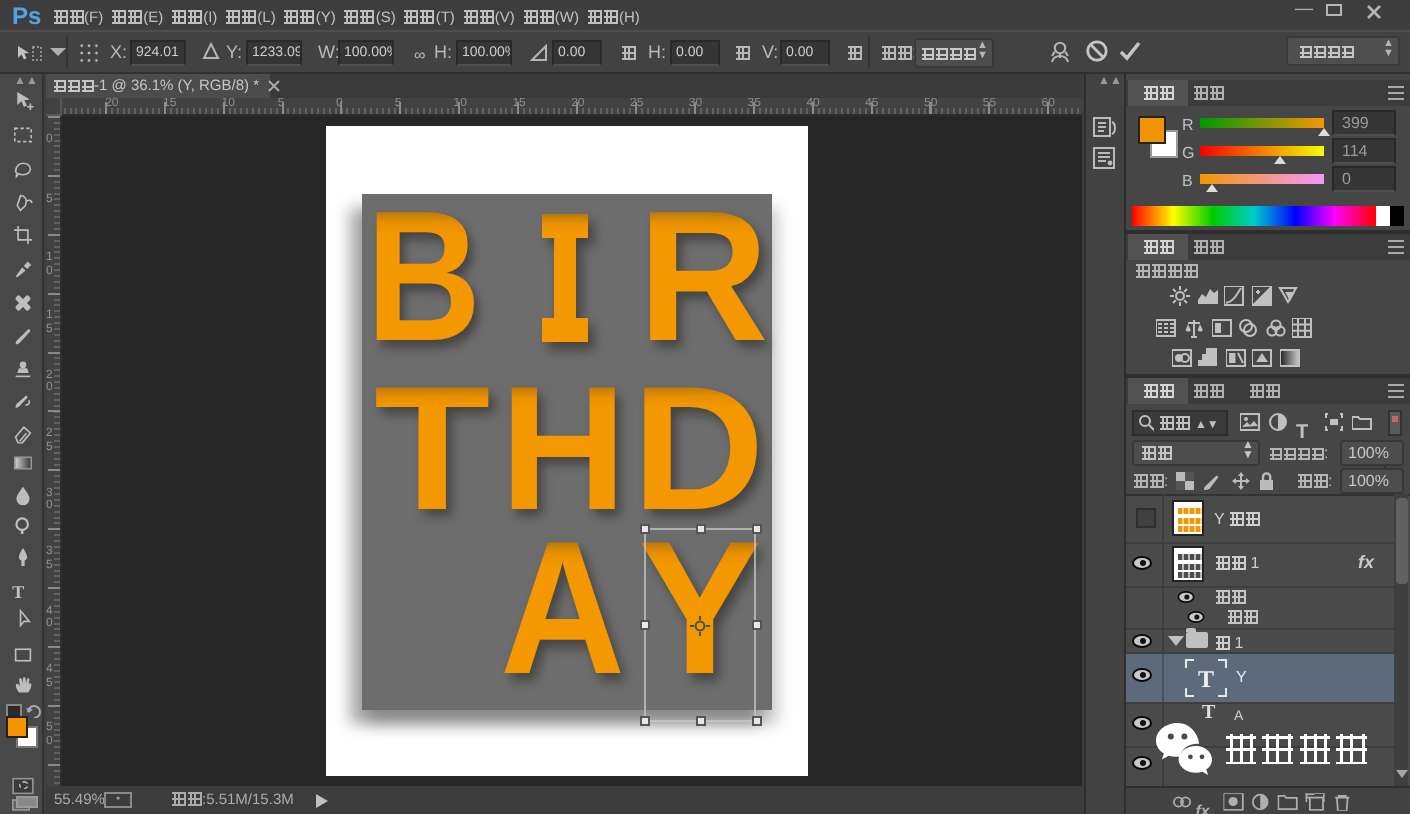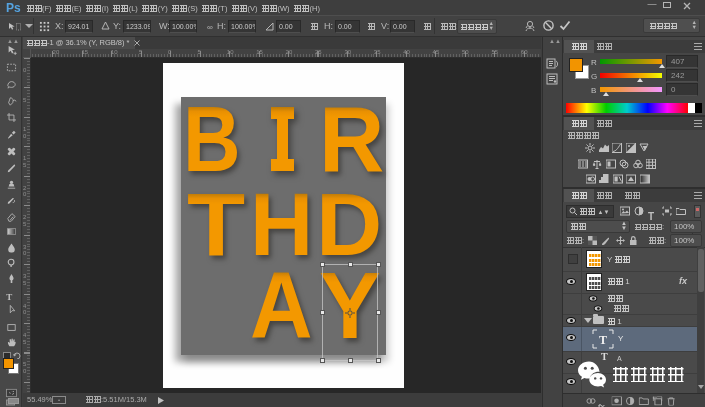--- a/index.html
+++ b/index.html
@@ -342,25 +342,25 @@
 <div class="ab" style="left:564px;top:40px;width:30px;height:13px;background:#525252;color:#d5d5d5;font-size:8px;line-height:13px;text-align:center"><i class="z7"></i><i class="z7"></i></div>
 <div class="ab" style="left:596px;top:42px;color:#b0b0b0;font-size:8px"><i class="z7"></i><i class="z7"></i></div>
 <div class="ab" style="left:694px;top:43px;width:8px;height:7px;border-top:1px solid #aaa;border-bottom:1px solid #aaa">
     <div style="margin-top:2px;border-top:1px solid #aaa"></div>
   </div>
 <div class="ab" style="left:575px;top:65px;width:14px;height:14px;background:#fff;border:1px solid #999"></div>
 <div class="ab" style="left:569px;top:58px;width:14px;height:14px;background:#f29400;border:1px solid #222"></div>
 <div class="ab lab" style="left:591px;top:56px;font-size:8px;color:#c0c0c0">R</div>
 <div class="ab" style="left:600px;top:59px;width:62px;height:5px;background:linear-gradient(90deg,#009700,#f39700)"></div>
 <div class="ab" style="left:659px;top:64px;width:0;height:0;border-left:3px solid transparent;border-right:3px solid transparent;border-bottom:4px solid #ddd"></div>
-<div class="fld" style="left:666px;top:55px;width:32px;height:13px;font-size:8px;line-height:11px;color:#9a9a9a;padding-left:4px">407</div>
+<div class="fld" style="left:666px;top:55px;width:32px;height:13px;font-size:8px;line-height:11px;color:#9a9a9a;padding-left:4px">399</div>
 <div class="ab lab" style="left:591px;top:70px;font-size:8px;color:#c0c0c0">G</div>
 <div class="ab" style="left:600px;top:73px;width:62px;height:5px;background:linear-gradient(90deg,#f30000,#f3ff00)"></div>
 <div class="ab" style="left:637px;top:78px;width:0;height:0;border-left:3px solid transparent;border-right:3px solid transparent;border-bottom:4px solid #ddd"></div>
-<div class="fld" style="left:666px;top:69px;width:32px;height:13px;font-size:8px;line-height:11px;color:#9a9a9a;padding-left:4px">242</div>
+<div class="fld" style="left:666px;top:69px;width:32px;height:13px;font-size:8px;line-height:11px;color:#9a9a9a;padding-left:4px">114</div>
 <div class="ab lab" style="left:591px;top:84px;font-size:8px;color:#c0c0c0">B</div>
 <div class="ab" style="left:600px;top:87px;width:62px;height:5px;background:linear-gradient(90deg,#f39700,#f397ff)"></div>
 <div class="ab" style="left:603px;top:92px;width:0;height:0;border-left:3px solid transparent;border-right:3px solid transparent;border-bottom:4px solid #ddd"></div>
 <div class="fld" style="left:666px;top:83px;width:32px;height:13px;font-size:8px;line-height:11px;color:#9a9a9a;padding-left:4px">0</div>
 <div class="ab" style="left:566px;top:103px;width:122px;height:10px;background:linear-gradient(90deg,#f00,#ff0 17%,#0c0 33%,#0cc 50%,#00f 67%,#f0f 83%,#f00)"></div>
 <div class="ab" style="left:688px;top:103px;width:7px;height:10px;background:#fff"></div>
 <div class="ab" style="left:695px;top:103px;width:7px;height:10px;background:#000"></div>
 
 <div class="ab" style="left:563px;top:115px;width:142px;height:2px;background:#2e2e2e"></div>
 <div class="ab" style="left:563px;top:117px;width:142px;height:13px;background:#3c3c3c"></div>

